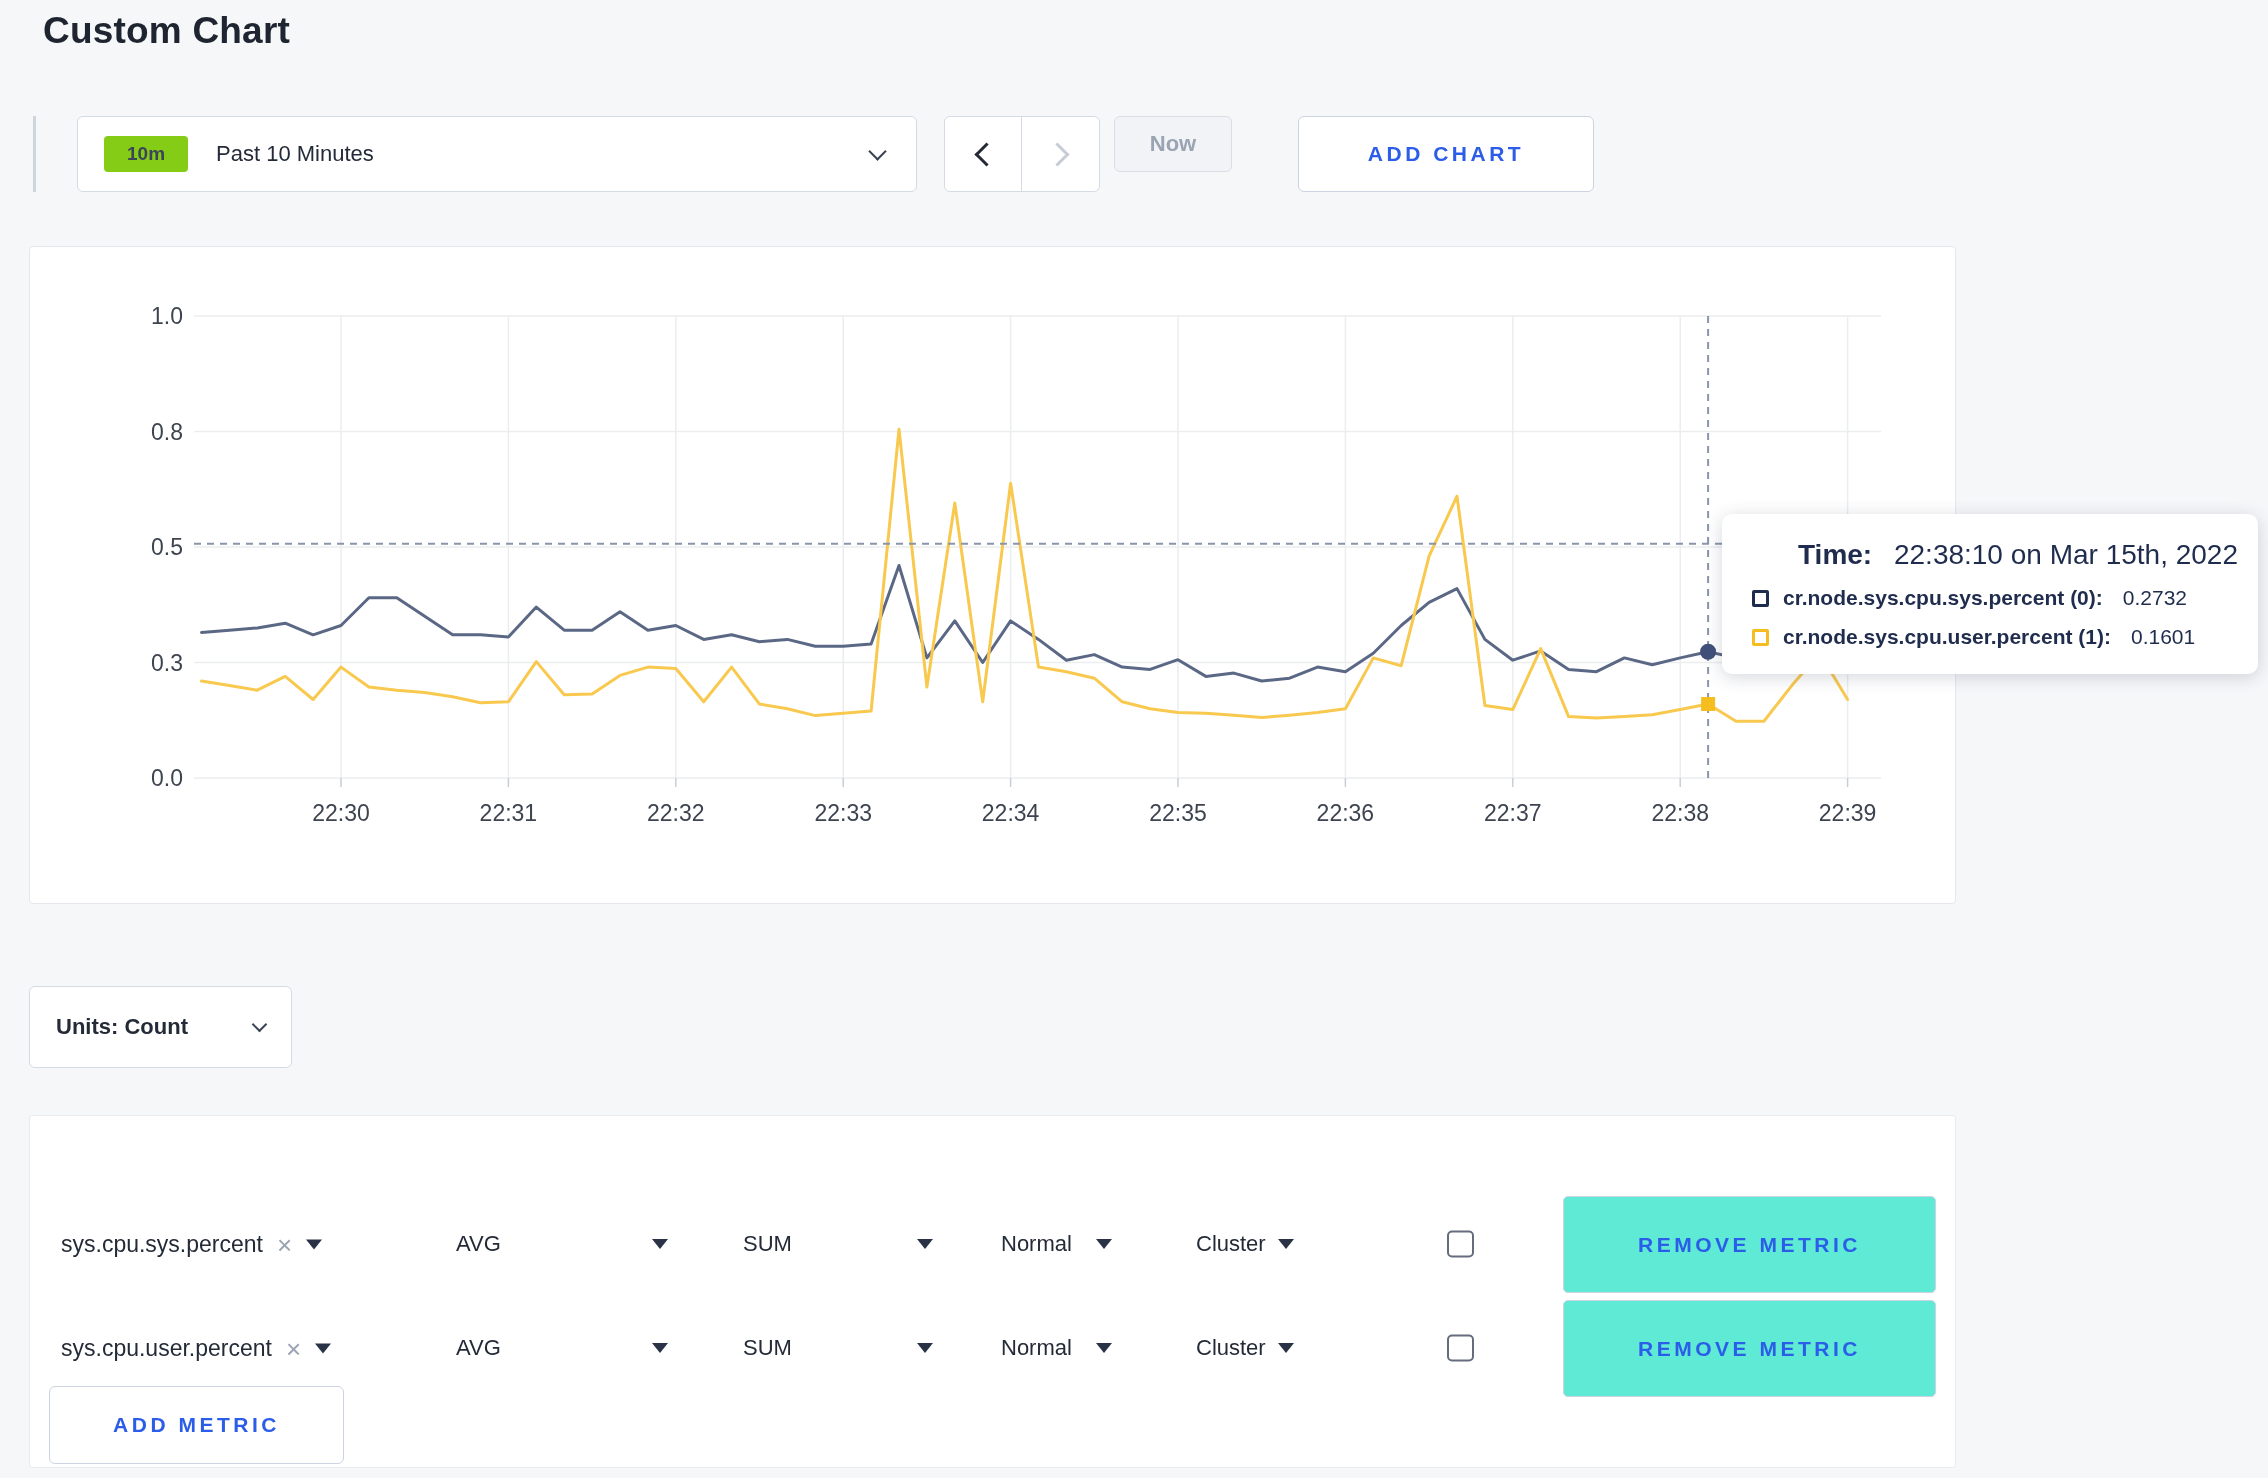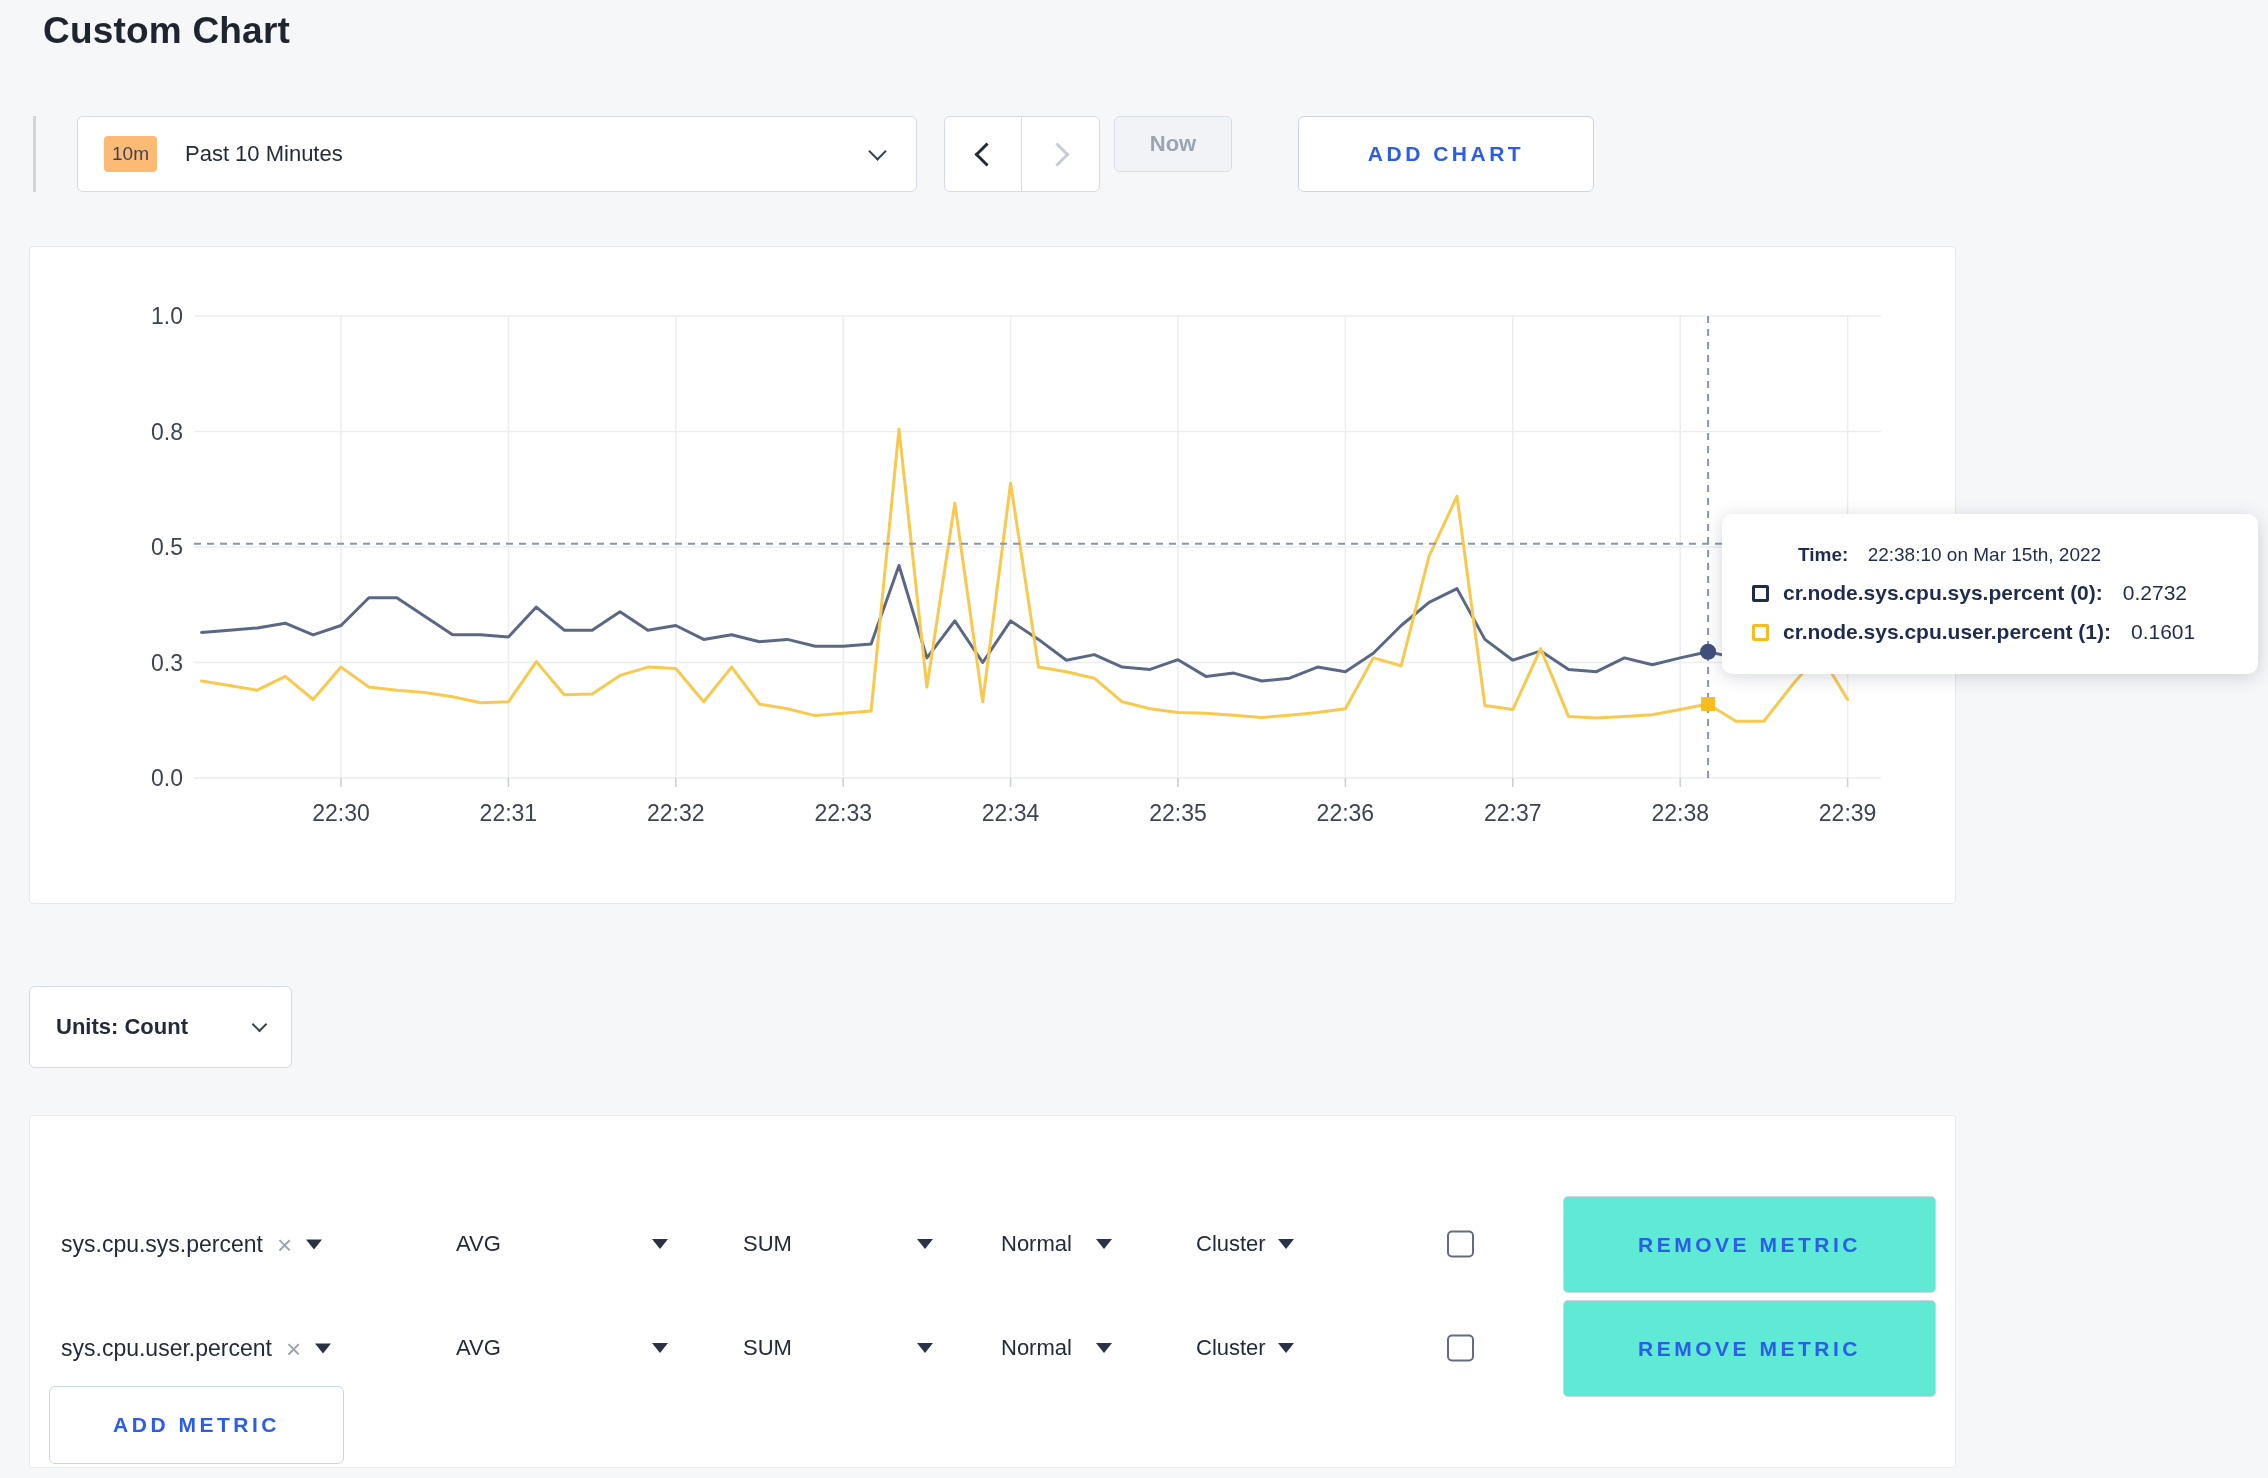--- a/index.html
+++ b/index.html
@@ -6,21 +6,21 @@
   html,body { width: 2268px; height: 1478px; }
   body { font-family: "Liberation Sans", "DejaVu Sans", sans-serif; background: #f6f7f9; }
   #app { position: relative; width: 2268px; height: 1478px; background: #f6f7f9; overflow: hidden; }
 
   .page-title { position: absolute; left: 43px; top: 10px; font-size: 37px; font-weight: 600; color: #1e2430; letter-spacing: 0.2px; }
 
   
   .tb-divider { position: absolute; left: 33px; top: 116px; width: 3px; height: 76px; background: #d0d5dc; }
   .time-select { position: absolute; left: 77px; top: 116px; width: 840px; height: 76px; background: #fff;
     border: 1.5px solid #d5dbe4; border-radius: 6px; display: flex; align-items: center; padding: 0 32px 0 26px; cursor: pointer; }
-  .time-badge { background: #fdba74; color: #3c4558; font-weight: 400; font-size: 19px; padding: 7px 8px; border-radius: 4px; }
+  .time-badge { background: #84cc16; color: #3c4558; font-weight: 700; font-size: 19px; padding: 7px 23px; border-radius: 4px; }
   .time-label { margin-left: 28px; font-size: 22px; color: #242b38; }
   .chev { display: inline-block; width: 13px; height: 13px; border-right: 2.5px solid #3a4353; border-bottom: 2.5px solid #3a4353; transform: rotate(45deg); margin-top: -6px; }
   .time-select .chev { margin-left: auto; }
 
   .pager { position: absolute; left: 944px; top: 116px; width: 156px; height: 76px; display: flex; }
   .pager-btn { flex: 1; background: #fff; border: 1.5px solid #d5dbe4; display: flex; align-items: center; justify-content: center; cursor: pointer; }
   .pager-btn.prev { border-radius: 6px 0 0 6px; }
   .pager-btn.next { border-radius: 0 6px 6px 0; margin-left: -1.5px; }
   .chev-l { display:inline-block; width: 17px; height: 17px; border-right: 3.5px solid #242a35; border-bottom: 3.5px solid #242a35; transform: rotate(135deg); margin-left: 6px; }
   .chev-r { display:inline-block; width: 17px; height: 17px; border-right: 3.5px solid #c5ccd7; border-bottom: 3.5px solid #c5ccd7; transform: rotate(-45deg); margin-right: 6px; }
@@ -34,21 +34,21 @@
 
   
   .chart-card { position: absolute; left: 29px; top: 246px; width: 1927px; height: 658px; background: #fff;
     border: 1.5px solid #e5e7ec; border-radius: 4px; }
   .chart-card svg { display: block; }
 
   
   .tooltip { position: absolute; left: 1722px; top: 514px; width: 536px; height: 160px; background: #fff;
     border-radius: 10px; box-shadow: 0 3px 18px rgba(44,56,82,.20); z-index: 10;
     display: flex; flex-direction: column; justify-content: center; gap: 15px; padding-left: 30px; }
-  .tt-time { padding-left: 46px; font-size: 19px; color: #1f2c4d; }
+  .tt-time { padding-left: 46px; font-size: 28px; color: #1f2c4d; }
   .tt-time .lbl { font-weight: 700; }
   .tt-time .val { font-weight: 500; margin-left: 14px; }
   .tt-row { display: flex; align-items: center; gap: 14px; font-size: 21px; color: #1f2c4d; }
   .swatch { width: 17px; height: 17px; border: 3.5px solid #1f2c4d; border-radius: 2px; background: #fff; flex: none; }
   .tt-row .name { font-weight: 700; }
   .tt-row .val { font-weight: 500; margin-left: 6px; }
 
   
   .units-select { position: absolute; left: 29px; top: 986px; width: 263px; height: 82px; background: #fff;
     border: 1.5px solid #d5dbe4; border-radius: 6px; display: flex; align-items: center; padding: 0 26px; cursor: pointer; }

